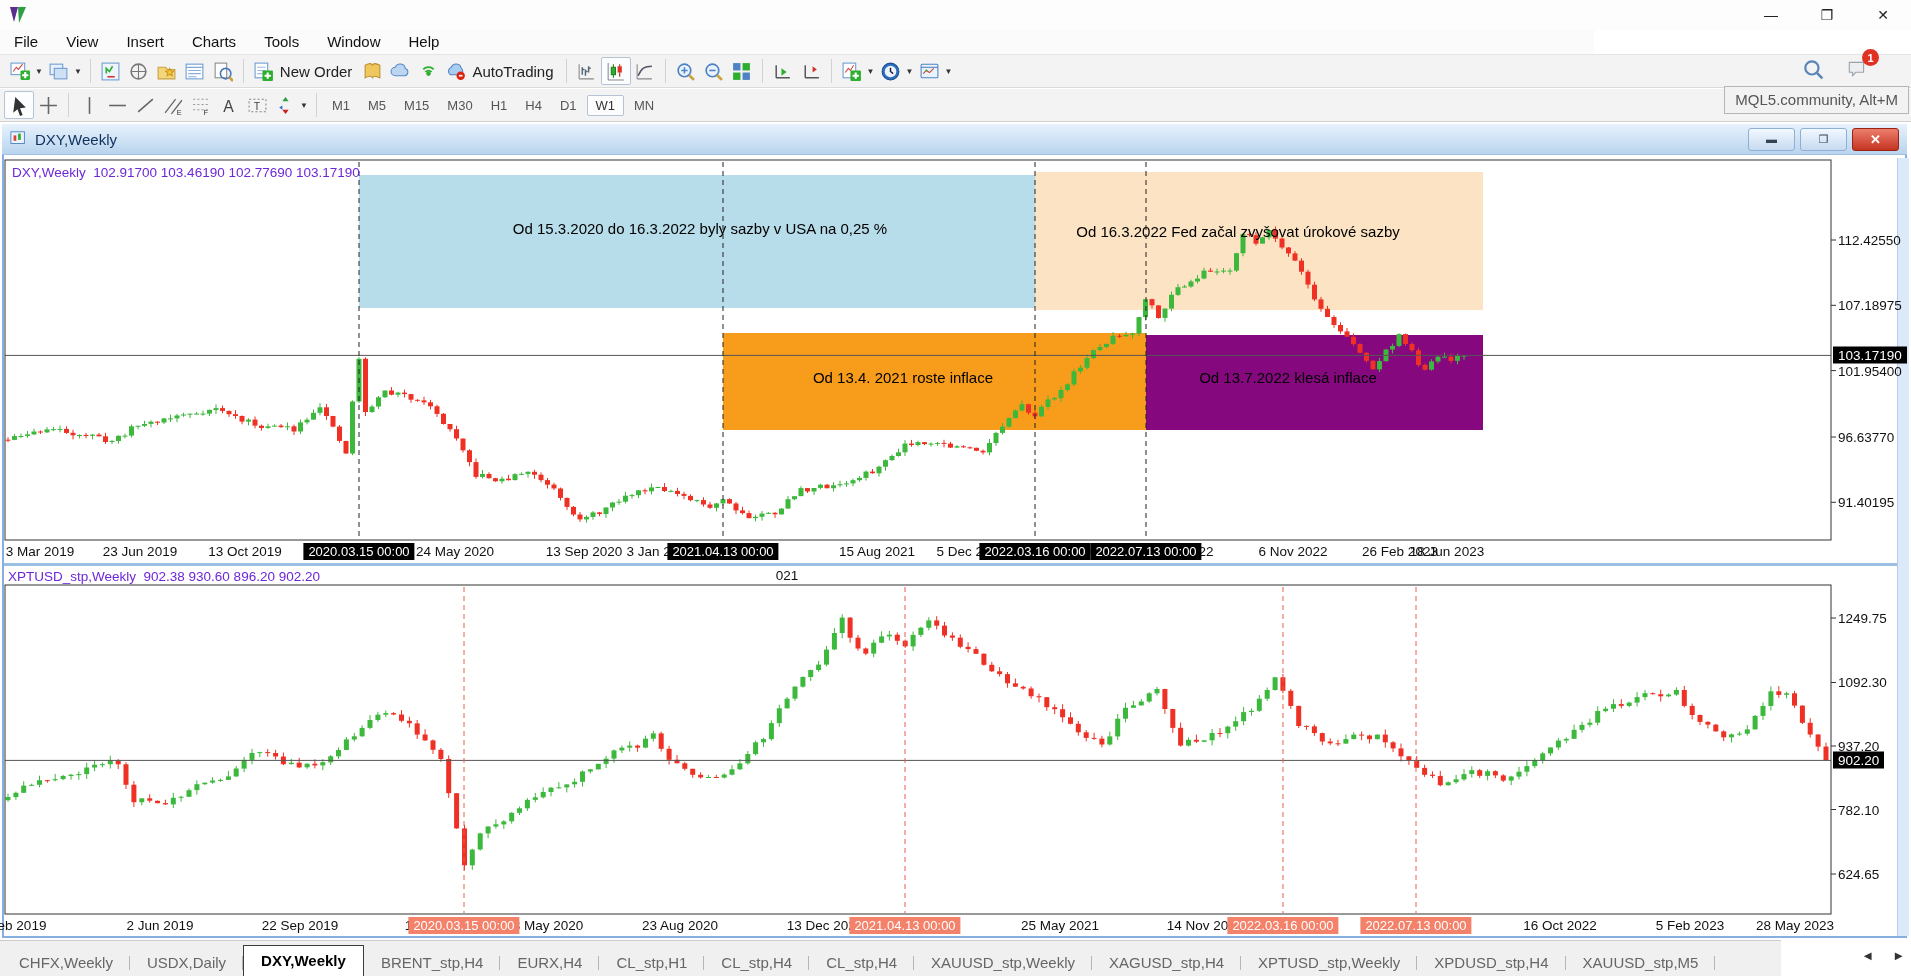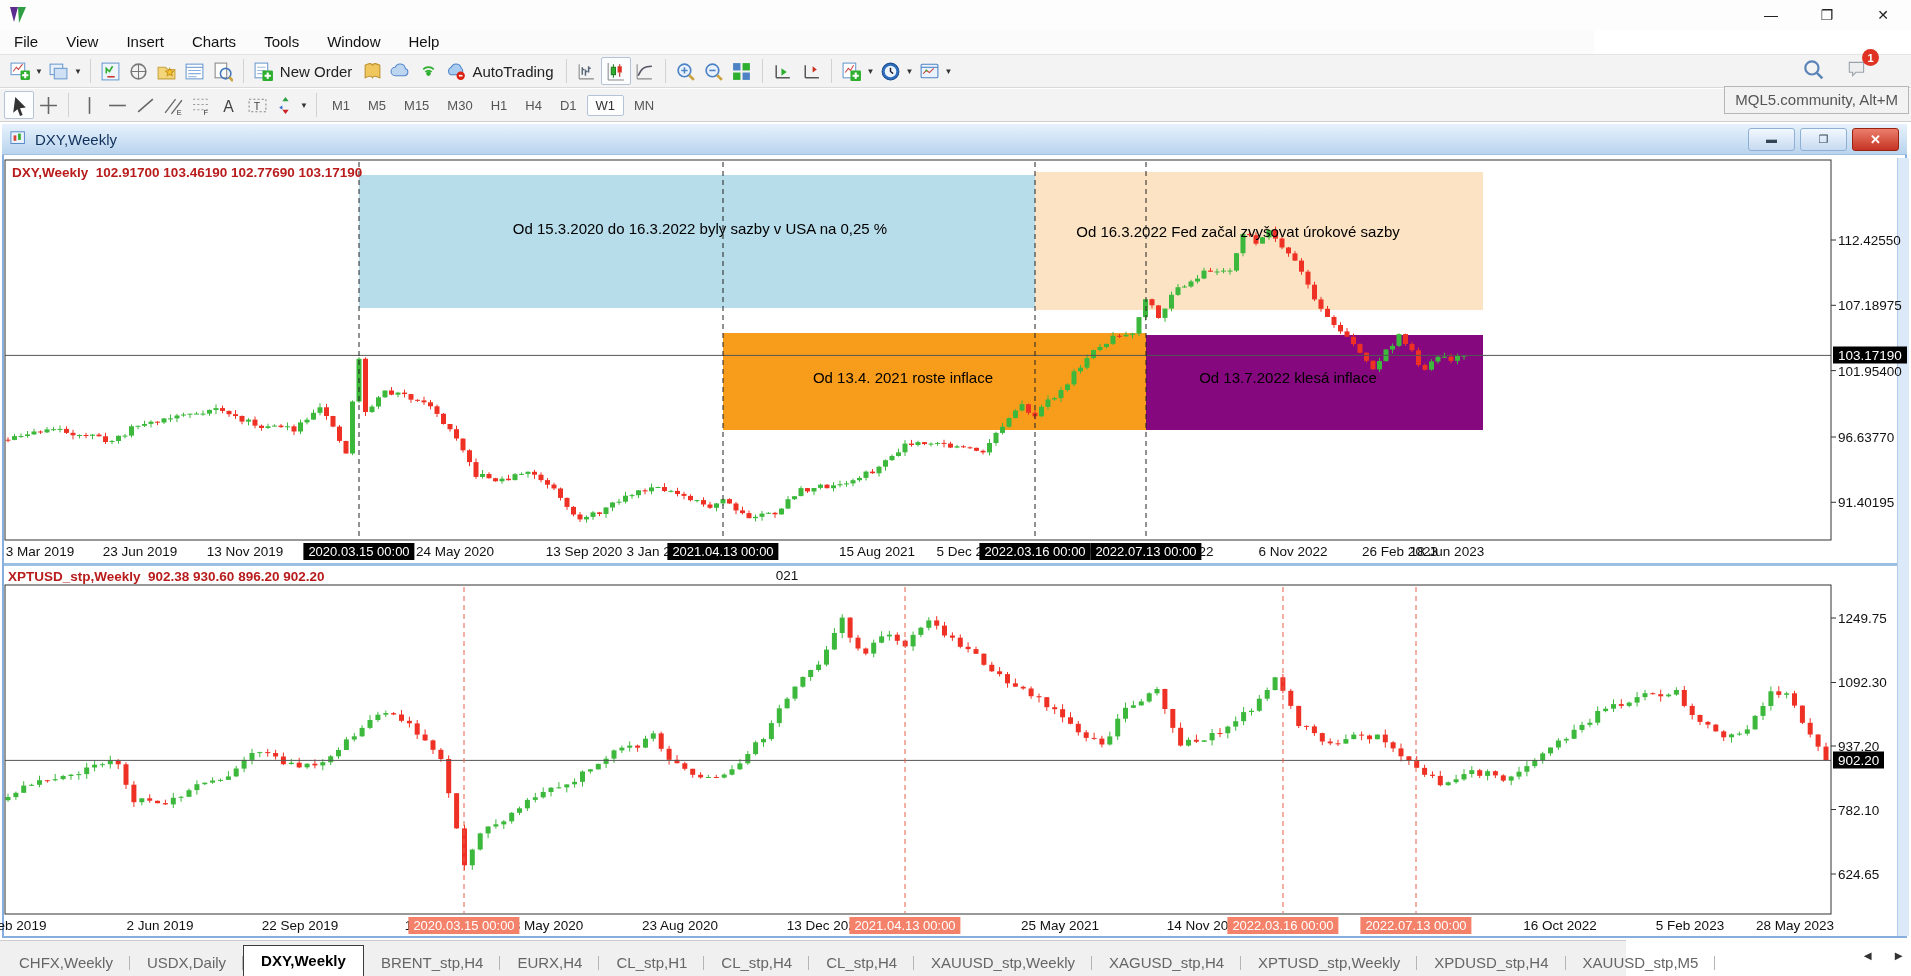--- a/index.html
+++ b/index.html
@@ -38,29 +38,29 @@
            border-bottom:1px solid #9fc0e0;display:flex;align-items:center;padding:0 8px;box-sizing:border-box;
            font-size:15px;color:#10315c;z-index:3;}
   .cwbtn{width:45px;height:21px;border:1px solid #8fb0d4;border-radius:3px;background:linear-gradient(#f2f8ff,#c6daf0);
          display:flex;align-items:center;justify-content:center;font-size:11px;color:#345;margin-left:5px;}
   .cwbtn.close{background:linear-gradient(#ec7e6c,#c53423);border-color:#992211;color:#fff;font-weight:700;font-size:13px;}
   #splitter{position:absolute;left:4px;top:563px;width:1901px;height:3px;background:#9cc0e4;z-index:2;}
   #vsb{position:absolute;left:1897px;top:158px;width:11px;height:778px;background:#dce9f8;border-left:1px solid #b4cde9;z-index:2;}
   
   #chartsvg{position:absolute;left:0;top:0;width:1911px;height:976px;z-index:2;pointer-events:none;}
   #overlay{position:absolute;left:0;top:0;width:1911px;height:976px;z-index:3;pointer-events:none;}
-  .ohlc{position:absolute;font-size:13.5px;color:#b91c1c;white-space:pre;font-weight:bold;}
+  .ohlc{position:absolute;font-size:13.5px;color:#6d28d9;white-space:pre;}
   .anno{position:absolute;transform:translate(-50%,-50%);font-size:15px;color:#000;white-space:nowrap;}
   .tlab{position:absolute;transform:translateX(-50%);font-size:13.5px;color:#111;white-space:nowrap;}
   .evt{position:absolute;transform:translateX(-50%);font-size:13px;padding:1px 5px;white-space:nowrap;z-index:4;}
   .ptick{position:absolute;left:1838px;transform:translateY(-50%);font-size:13.5px;color:#111;}
   .pcur{position:absolute;left:1833px;transform:translateY(-50%);background:#000;color:#fff;font-size:13.5px;padding:1px 5px;}
   .plot-hit{position:absolute;z-index:1;}
   
-  #tabbar{position:absolute;left:0;top:940px;width:1626px;height:36px;background:#f0f0f0;border-top:1px solid #cccccc;
+  #tabbar{position:absolute;left:0;top:940px;width:1781px;height:36px;background:#f0f0f0;border-top:1px solid #cccccc;
           display:flex;align-items:flex-end;padding-left:2px;box-sizing:border-box;}
   .tab{height:27px;line-height:27px;padding:0 17px;font-size:15px;color:#666;position:relative;white-space:nowrap;}
   .tab:not(.active)::after{content:"";position:absolute;right:0;top:7px;height:14px;width:1px;background:#b5b5b5;}
   .tab.active{background:#fff;border:1px solid #3c3c3c;border-bottom:none;color:#000;height:30px;line-height:30px;font-weight:600;}
   #tabnav{position:absolute;right:6px;top:948px;display:flex;gap:18px;font-size:13px;color:#333;}
 </style>
 </head>
 <body>
 
 <div id="app">
@@ -1307,21 +1307,21 @@
       <line x1="1831" y1="874.0" x2="1836" y2="874.0" stroke="#333"></line>
     </svg>
   <div id="overlay">
       <div class="ohlc" style="left:12px;top:165px;">DXY,Weekly  102.91700 103.46190 102.77690 103.17190</div>
       <div class="anno" style="left:700px;top:228px;">Od 15.3.2020 do 16.3.2022 byly sazby v USA na 0,25 %</div>
       <div class="anno" style="left:1238px;top:231px;">Od 16.3.2022 Fed začal zvyšovat úrokové sazby</div>
       <div class="anno" style="left:903px;top:377px;">Od 13.4. 2021 roste inflace</div>
       <div class="anno" style="left:1288px;top:377px;">Od 13.7.2022 klesá inflace</div>
       <div class="tlab" style="left:40px;top:544px;">3 Mar 2019</div>
       <div class="tlab" style="left:140px;top:544px;">23 Jun 2019</div>
-      <div class="tlab" style="left:245px;top:544px;">13 Nov 2019</div>
+      <div class="tlab" style="left:245px;top:544px;">13 Oct 2019</div>
       <div class="tlab" style="left:455px;top:544px;">24 May 2020</div>
       <div class="tlab" style="left:584px;top:544px;">13 Sep 2020</div>
       <div class="tlab" style="left:660px;top:544px;">3 Jan 2021</div>
       <div class="tlab" style="left:787px;top:568px;">021</div>
       <div class="tlab" style="left:877px;top:544px;text-align:right;">15 Aug 2021</div>
       <div class="tlab" style="left:971px;top:544px;">5 Dec 2021</div>
       <div class="tlab" style="left:1090px;top:544px;">20</div>
       <div class="tlab" style="left:1206px;top:544px;">22</div>
       <div class="tlab" style="left:1293px;top:544px;">6 Nov 2022</div>
       <div class="tlab" style="left:1400px;top:544px;">26 Feb 2023</div>

